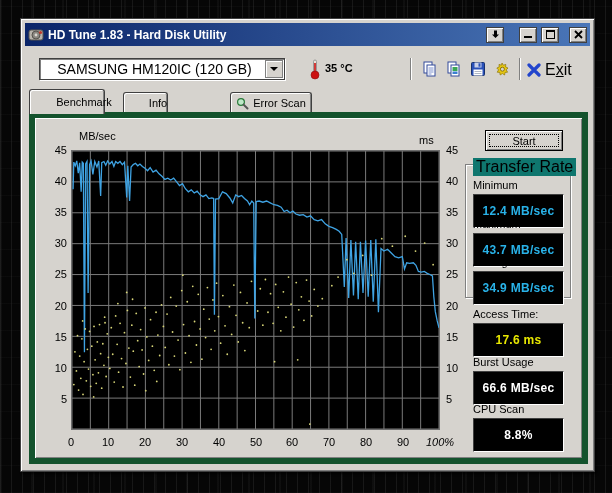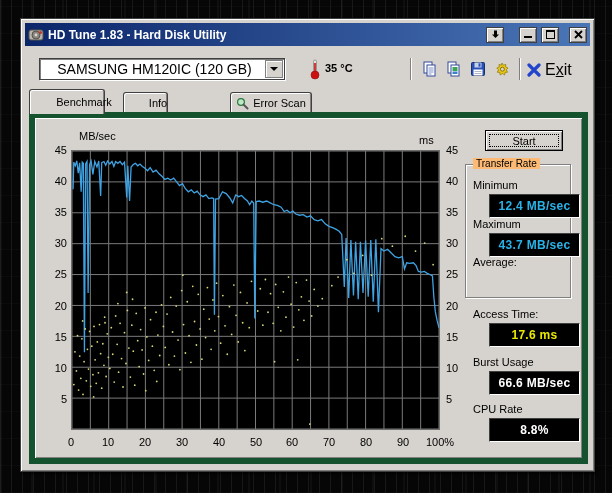--- a/index.html
+++ b/index.html
@@ -80,28 +80,28 @@
     position:absolute; left:450px; top:12px; width:78px; height:21px;
     background:#d6d3ce; border:1px solid #000;
     box-shadow: inset 1px 1px 0 #fff, inset -1px -1px 0 #808080;
     font-size:11px; color:#000; display:flex; align-items:center; justify-content:center; cursor:default;
   }
   .start-btn .focus { position:absolute; inset:3px; border:1px dotted #000; display:flex; align-items:center; justify-content:center; }
   .groupbox {
     position:absolute; left:430px; top:46px; width:106px; height:134px;
     border:1px solid #808080; box-shadow: inset 1px 1px 0 #fff, 1px 1px 0 #fff;
   }
-  .group-label { position:absolute; left:438px; top:40px; background:#fdba74; padding:0 3px; font-size:10px; }
+  .group-label { position:absolute; left:438px; top:40px; background:#0f766e; padding:0 3px; font-size:16px; }
   .fld-label { position:absolute; font-size:11px; color:#000; }
   .lcd {
-    position:absolute; left:438px; width:91px; height:24px; background:#000;
+    position:absolute; left:438px; width:91px; height:34px; background:#000;
     border-top:1px solid #404040; border-left:1px solid #404040;
     border-bottom:1px solid #fff; border-right:1px solid #fff;
     display:flex; align-items:center; justify-content:center;
-    font-size:12px; font-weight:bold; letter-spacing:0.3px;margin-left:16px;
+    font-size:12px; font-weight:bold; letter-spacing:0.3px;
   }
   .lcd.cyan { color:var(--val-cyan,#29b2e8); }
   .lcd.yellow { color:var(--val-yellow,#e8e800); }
   .lcd.white { color:#fff; }
 </style>
 </head>
 <body>
 
 <div class="window">
 
@@ -246,21 +246,21 @@
           <span class="xtick" style="left: 36px; top: 318px;">0</span>
           <span class="xtick" style="left: 73px; top: 318px;">10</span>
           <span class="xtick" style="left: 110px; top: 318px;">20</span>
           <span class="xtick" style="left: 147px; top: 318px;">30</span>
           <span class="xtick" style="left: 184px; top: 318px;">40</span>
           <span class="xtick" style="left: 221px; top: 318px;">50</span>
           <span class="xtick" style="left: 257px; top: 318px;">60</span>
           <span class="xtick" style="left: 294px; top: 318px;">70</span>
           <span class="xtick" style="left: 331px; top: 318px;">80</span>
           <span class="xtick" style="left: 368px; top: 318px;">90</span>
-          <span class="xtick" style="left: 405px; top: 318px;">100%</span>
+          <span class="xtick" style="left: 405px; top: 318px; font-style: italic;">100%</span>
         </div>
       <svg id="plot" class="plot" viewBox="0 0 369 280" preserveAspectRatio="none">
           <line x1="0" y1="0" x2="0" y2="280" stroke="#7b7b7b" stroke-width="1"></line>
           <line x1="18.45" y1="0" x2="18.45" y2="280" stroke="#7b7b7b" stroke-width="1"></line>
           <line x1="36.9" y1="0" x2="36.9" y2="280" stroke="#7b7b7b" stroke-width="1"></line>
           <line x1="55.35" y1="0" x2="55.35" y2="280" stroke="#7b7b7b" stroke-width="1"></line>
           <line x1="73.8" y1="0" x2="73.8" y2="280" stroke="#7b7b7b" stroke-width="1"></line>
           <line x1="92.25" y1="0" x2="92.25" y2="280" stroke="#7b7b7b" stroke-width="1"></line>
           <line x1="110.7" y1="0" x2="110.7" y2="280" stroke="#7b7b7b" stroke-width="1"></line>
           <line x1="129.15" y1="0" x2="129.15" y2="280" stroke="#7b7b7b" stroke-width="1"></line>
@@ -461,24 +461,25 @@
     <div class="groupbox"></div>
     <span class="group-label">Transfer Rate</span>
 
     <span class="fld-label" style="left:438px; top:61px;">Minimum</span>
     <div class="lcd cyan" style="top:76px;">12.4 MB/sec</div>
 
     <span class="fld-label" style="left:438px; top:100px;">Maximum</span>
     <div class="lcd cyan" style="top:115px;">43.7 MB/sec</div>
 
     <span class="fld-label" style="left:438px; top:138px;">Average:</span>
+    <div class="lcd cyan" style="top:153px;">34.9 MB/sec</div>
 
     <span class="fld-label" style="left:438px; top:190px;">Access Time:</span>
     <div class="lcd yellow" style="top:205px;">17.6 ms</div>
 
     <span class="fld-label" style="left:438px; top:238px;">Burst Usage</span>
     <div class="lcd white" style="top:253px;">66.6 MB/sec</div>
 
-    <span class="fld-label" style="left:438px; top:285px;">CPU Rate</span>
+    <span class="fld-label" style="left:438px; top:285px;">CPU Scan</span>
     <div class="lcd white" style="top:300px;">8.8%</div>
 
   </div>
 </div>
 
 </body></html>

